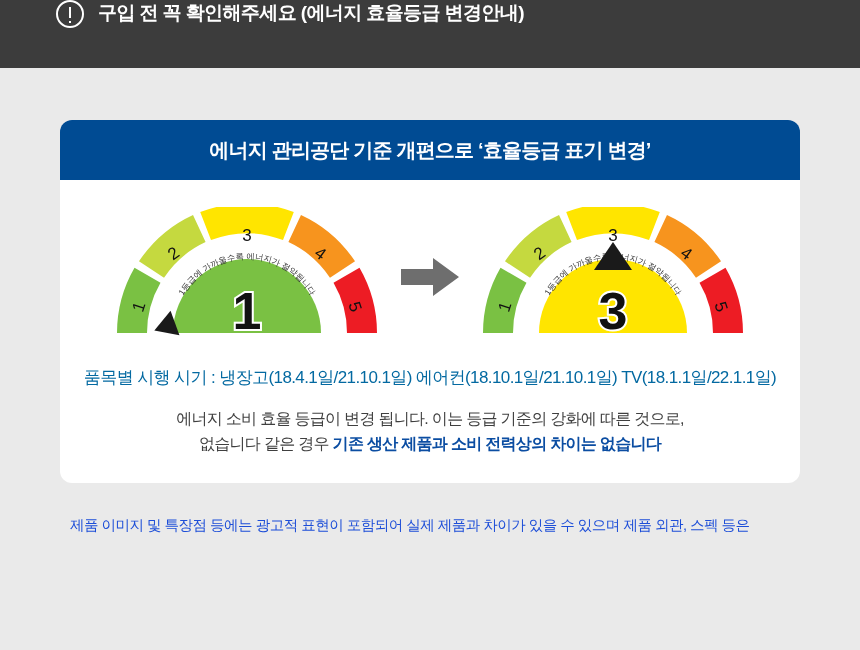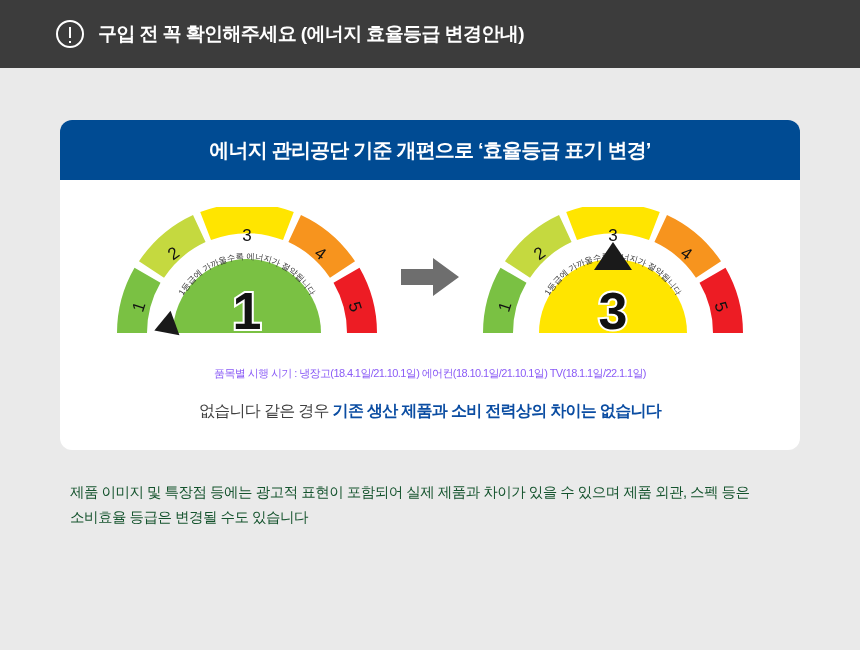--- a/index.html
+++ b/index.html
@@ -15,21 +15,20 @@
     font-family: "Liberation Sans", "DejaVu Sans", sans-serif;
     overflow: hidden;
   }
 
   
   .notice-bar {
     width: 860px;
     height: 68px;
     background: #3c3c3c;
     display: flex;
-    align-items: center;
     padding-left: 56px;
   }
   .notice-icon {
     width: 28px;
     height: 28px;
     flex: 0 0 28px;
     border: 2px solid #ffffff;
     border-radius: 50%;
     position: relative;
     margin-right: 14px;
@@ -110,22 +109,22 @@
     flex: 0 0 62px;
     display: flex;
     align-items: center;
     justify-content: center;
   }
 
   
   .schedule {
     margin-top: 14px;
     text-align: center;
-    color: #8b5cf6;
-    font-size: 11px;
+    color: #0369a1;
+    font-size: 17px;
     letter-spacing: -0.6px;
     white-space: nowrap;
   }
   .message {
     margin-top: 18px;
     text-align: center;
     color: #3f3f3f;
     font-size: 16px;
     line-height: 1.55;
     letter-spacing: -0.7px;
@@ -133,21 +132,21 @@
   .message .line { white-space: nowrap; }
   .message .accent {
     color: #0b4da2;
     font-weight: bold;
     text-align: right;
   }
 
   
   .disclaimer {
     padding: 30px 60px 0 70px;
-    color: #14532d;
+    color: #1d4ed8;
     font-size: 14.5px;
     line-height: 1.75;
     letter-spacing: -0.5px;
   }
   .disclaimer .line { display: block; white-space: nowrap; }
 </style>
 </head>
 <body>
 
 <div class="notice-bar">
@@ -232,23 +231,23 @@
             <text x="134" y="122" font-family="Liberation Sans, sans-serif" font-size="52" font-weight="bold" fill="#111" stroke="#ffffff" stroke-width="4" paint-order="stroke" text-anchor="middle" id="gradeAfter">3</text>
             <polygon points="0,-15 19,13 -19,13" transform="translate(134,50)" fill="#1a1a1a"></polygon>
           </svg>
         </div>
 
       </div>
 
       <div class="schedule">품목별 시행 시기 : 냉장고(18.4.1일/21.10.1일) 에어컨(18.10.1일/21.10.1일) TV(18.1.1일/22.1.1일)</div>
 
       <div class="message">
+        <div class="line">에너지 소비 효율 등급이 변경 됩니다. 이는 등급 기준의 강화에 따른 것으로,</div>
         <div class="line"><span>없습니다 같은 경우 </span><span class="accent">기존 생산 제품과 소비 전력상의 차이는 없습니다</span></div>
       </div>
 
     </div>
   </div>
 </div>
 
 <div class="disclaimer">
   <span class="line">제품 이미지 및 특장점 등에는 광고적 표현이 포함되어 실제 제품과 차이가 있을 수 있으며 제품 외관, 스펙 등은</span>
-  <span class="line">소비효율 등급은 변경될 수도 있습니다</span>
 </div>
 
 </body></html>

